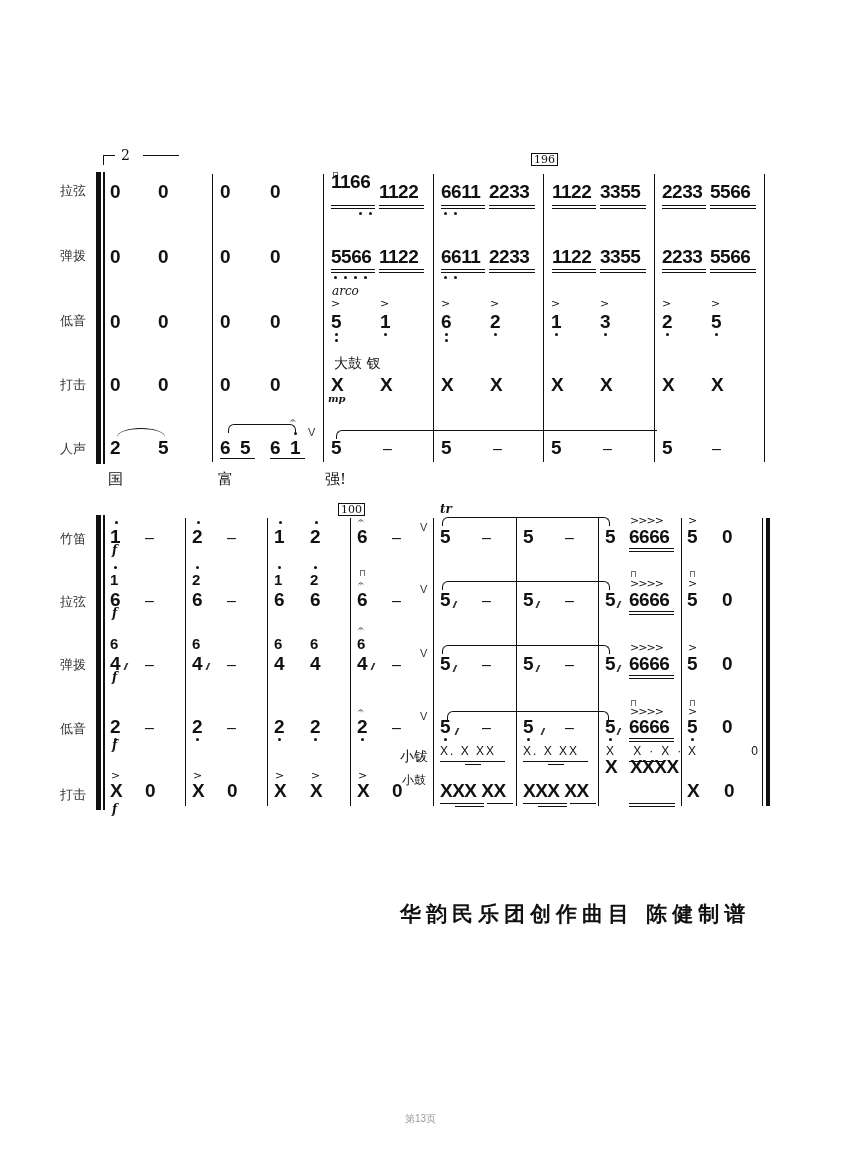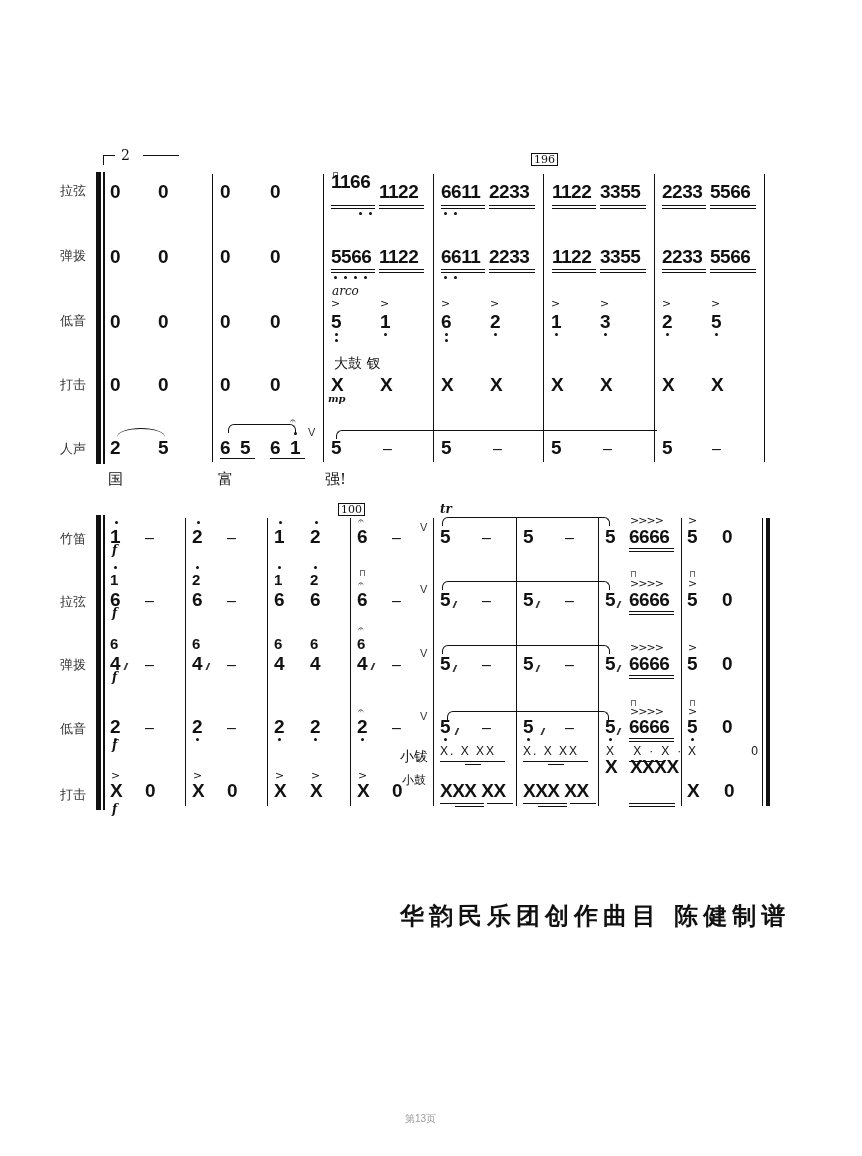--- a/index.html
+++ b/index.html
@@ -14,21 +14,21 @@
   .brace2{position:absolute;width:1.5px;background:#111;}
   .ul{position:absolute;height:1.3px;background:#111;}
   .dot{position:absolute;width:3px;height:3px;border-radius:50%;background:#111;}
   .acc{position:absolute;font-size:11px;line-height:11px;font-family:"DejaVu Sans",sans-serif;}
   .dyn{position:absolute;font-family:"DejaVu Serif",serif;font-style:italic;font-weight:bold;font-size:12px;}
   .slur{position:absolute;border-top:1.3px solid #111;border-radius:50% 50% 0 0/100% 100% 0 0;}
   .tie{position:absolute;height:8px;border-top:1.3px solid #111;}
   .box{position:absolute;border:1px solid #111;font-size:11px;line-height:11px;padding:0 2px;font-family:"DejaVu Serif",serif;}
   .lyric{position:absolute;font-family:"DejaVu Serif",serif;font-size:15px;}
   .trem{position:absolute;font-size:9px;font-style:italic;letter-spacing:-2px;}
-  .footer-credit{position:absolute;font-family:"DejaVu Serif",serif;font-weight:bold;font-size:24px;letter-spacing:5px;}
+  .footer-credit{position:absolute;font-family:"DejaVu Serif",serif;font-weight:bold;font-size:21px;letter-spacing:5px;}
   .pagenum{position:absolute;font-size:10px;color:#999;}
   .fermata{position:absolute;font-size:10px;line-height:10px;}
   .breath{position:absolute;font-size:11px;color:#333;}
   .bow{position:absolute;font-size:9px;color:#444;}
 </style>
 </head>
 <body>
 
 <div>
 

